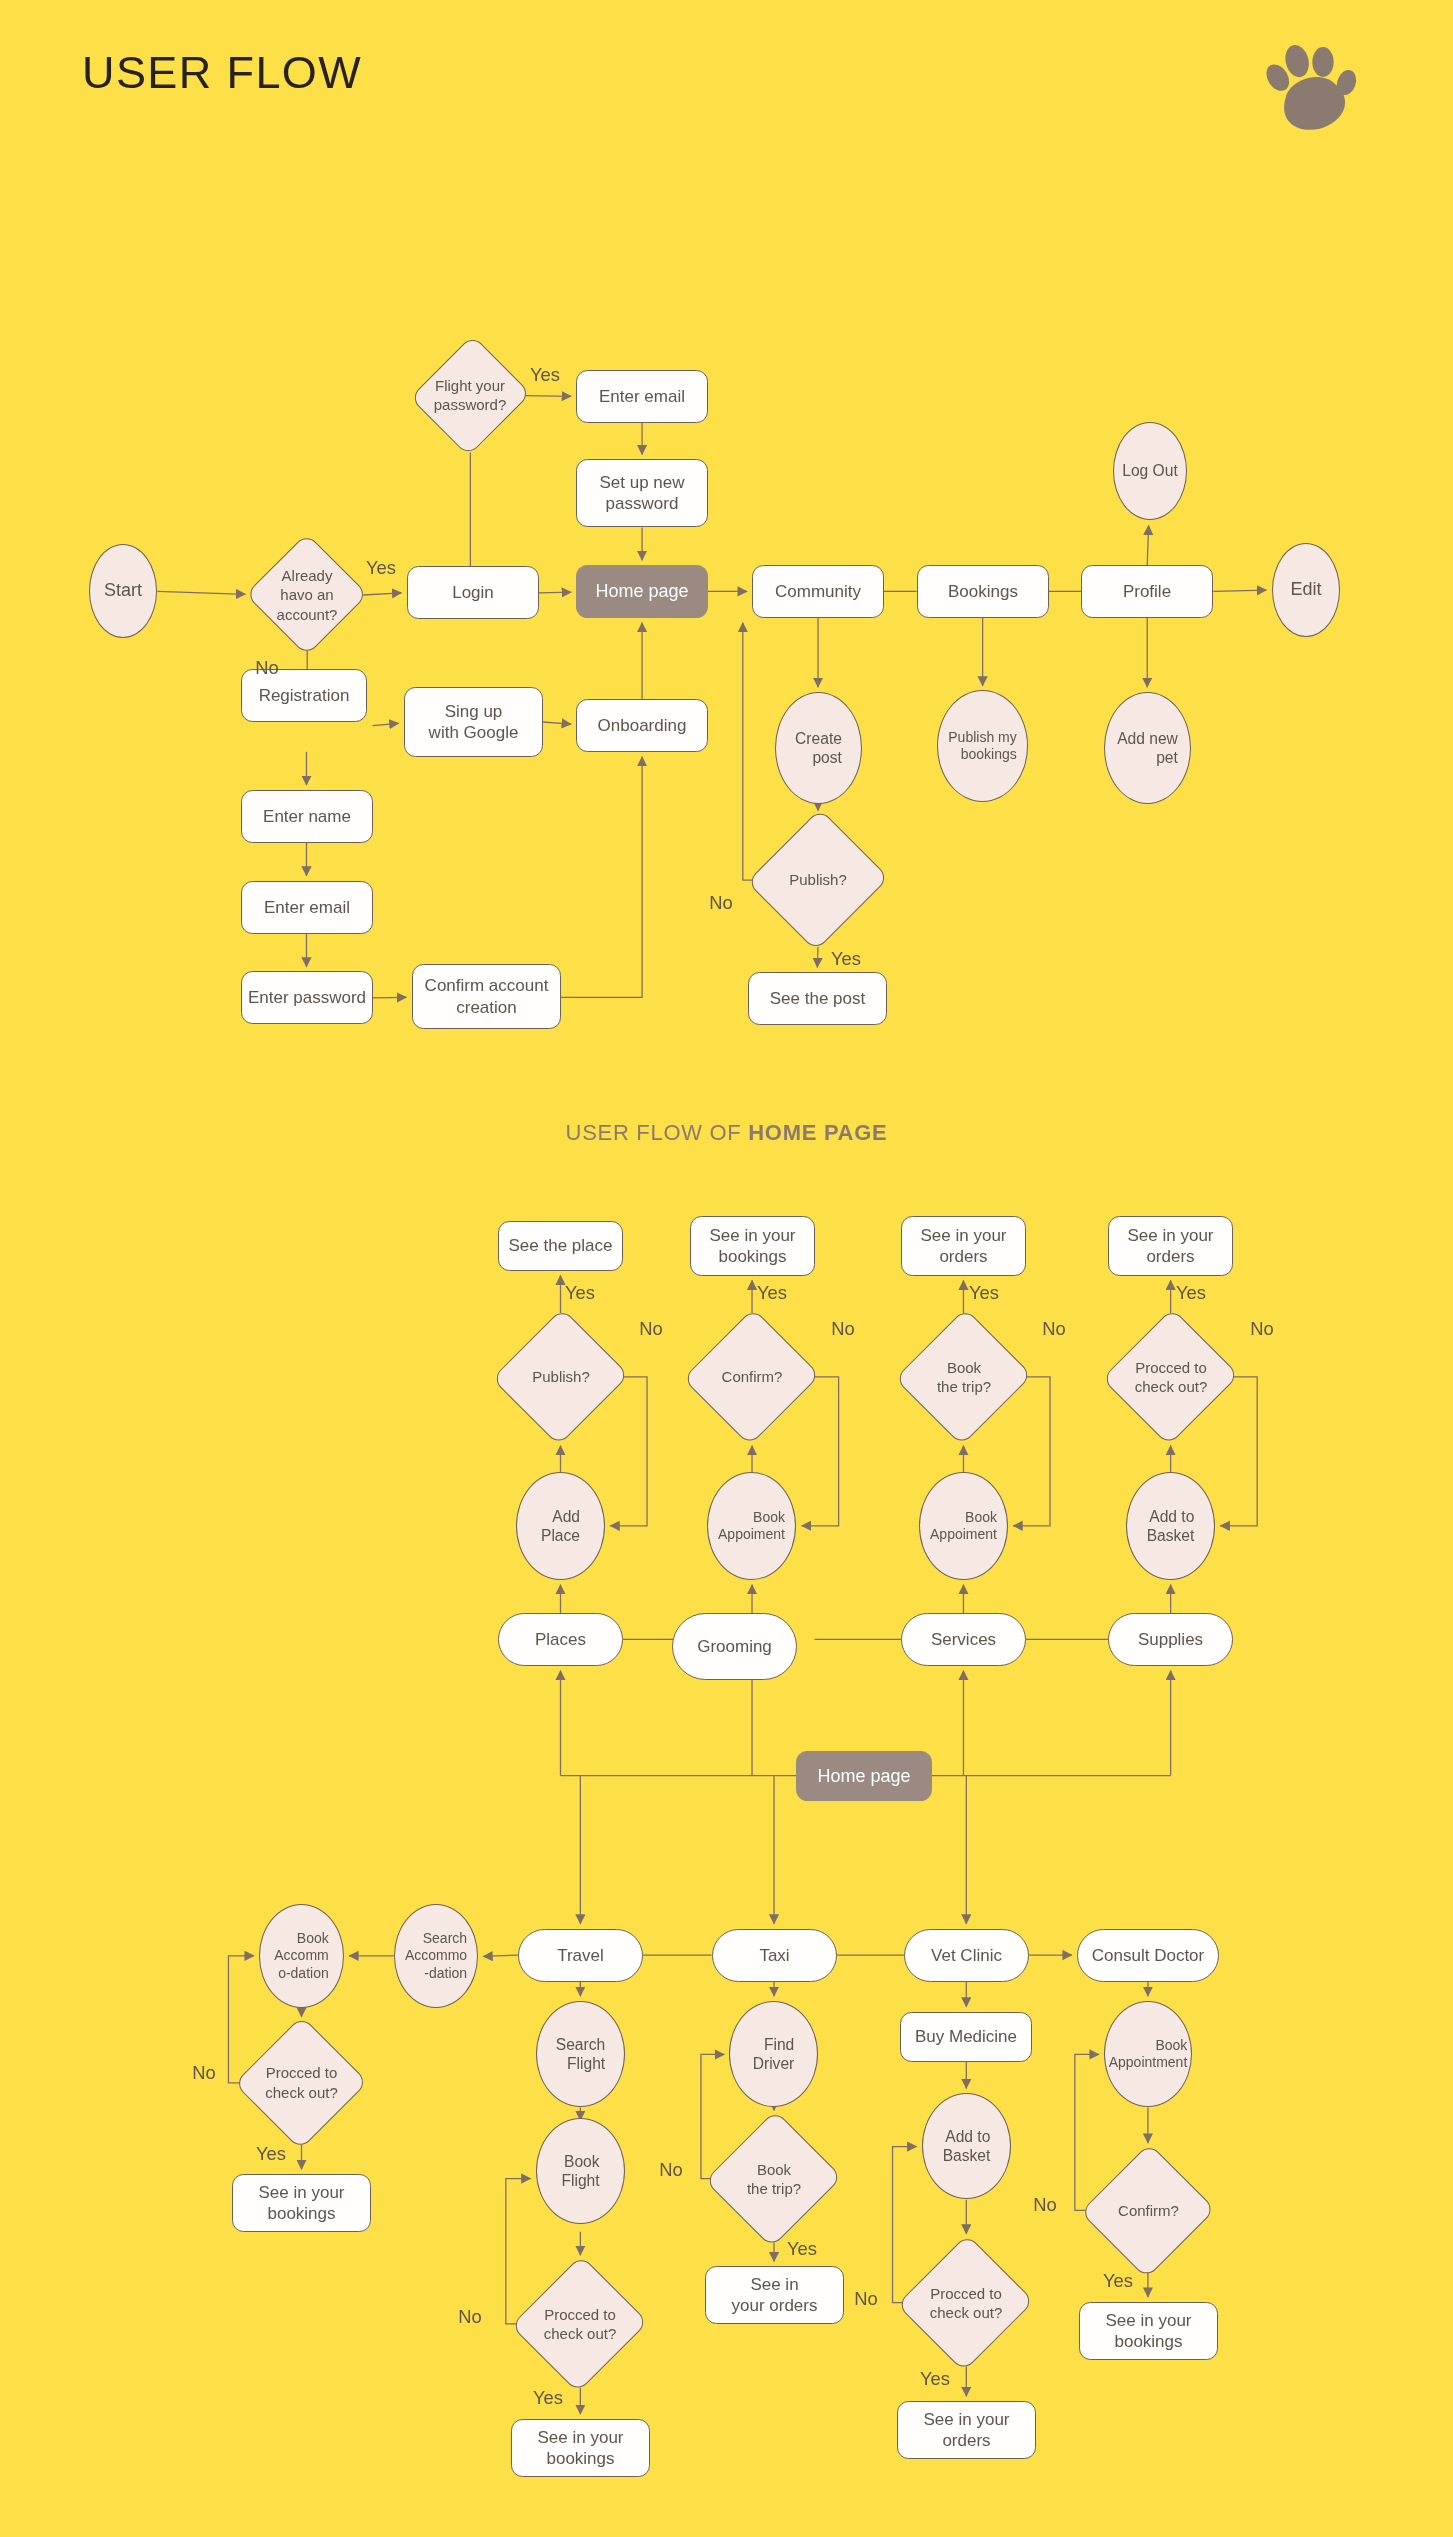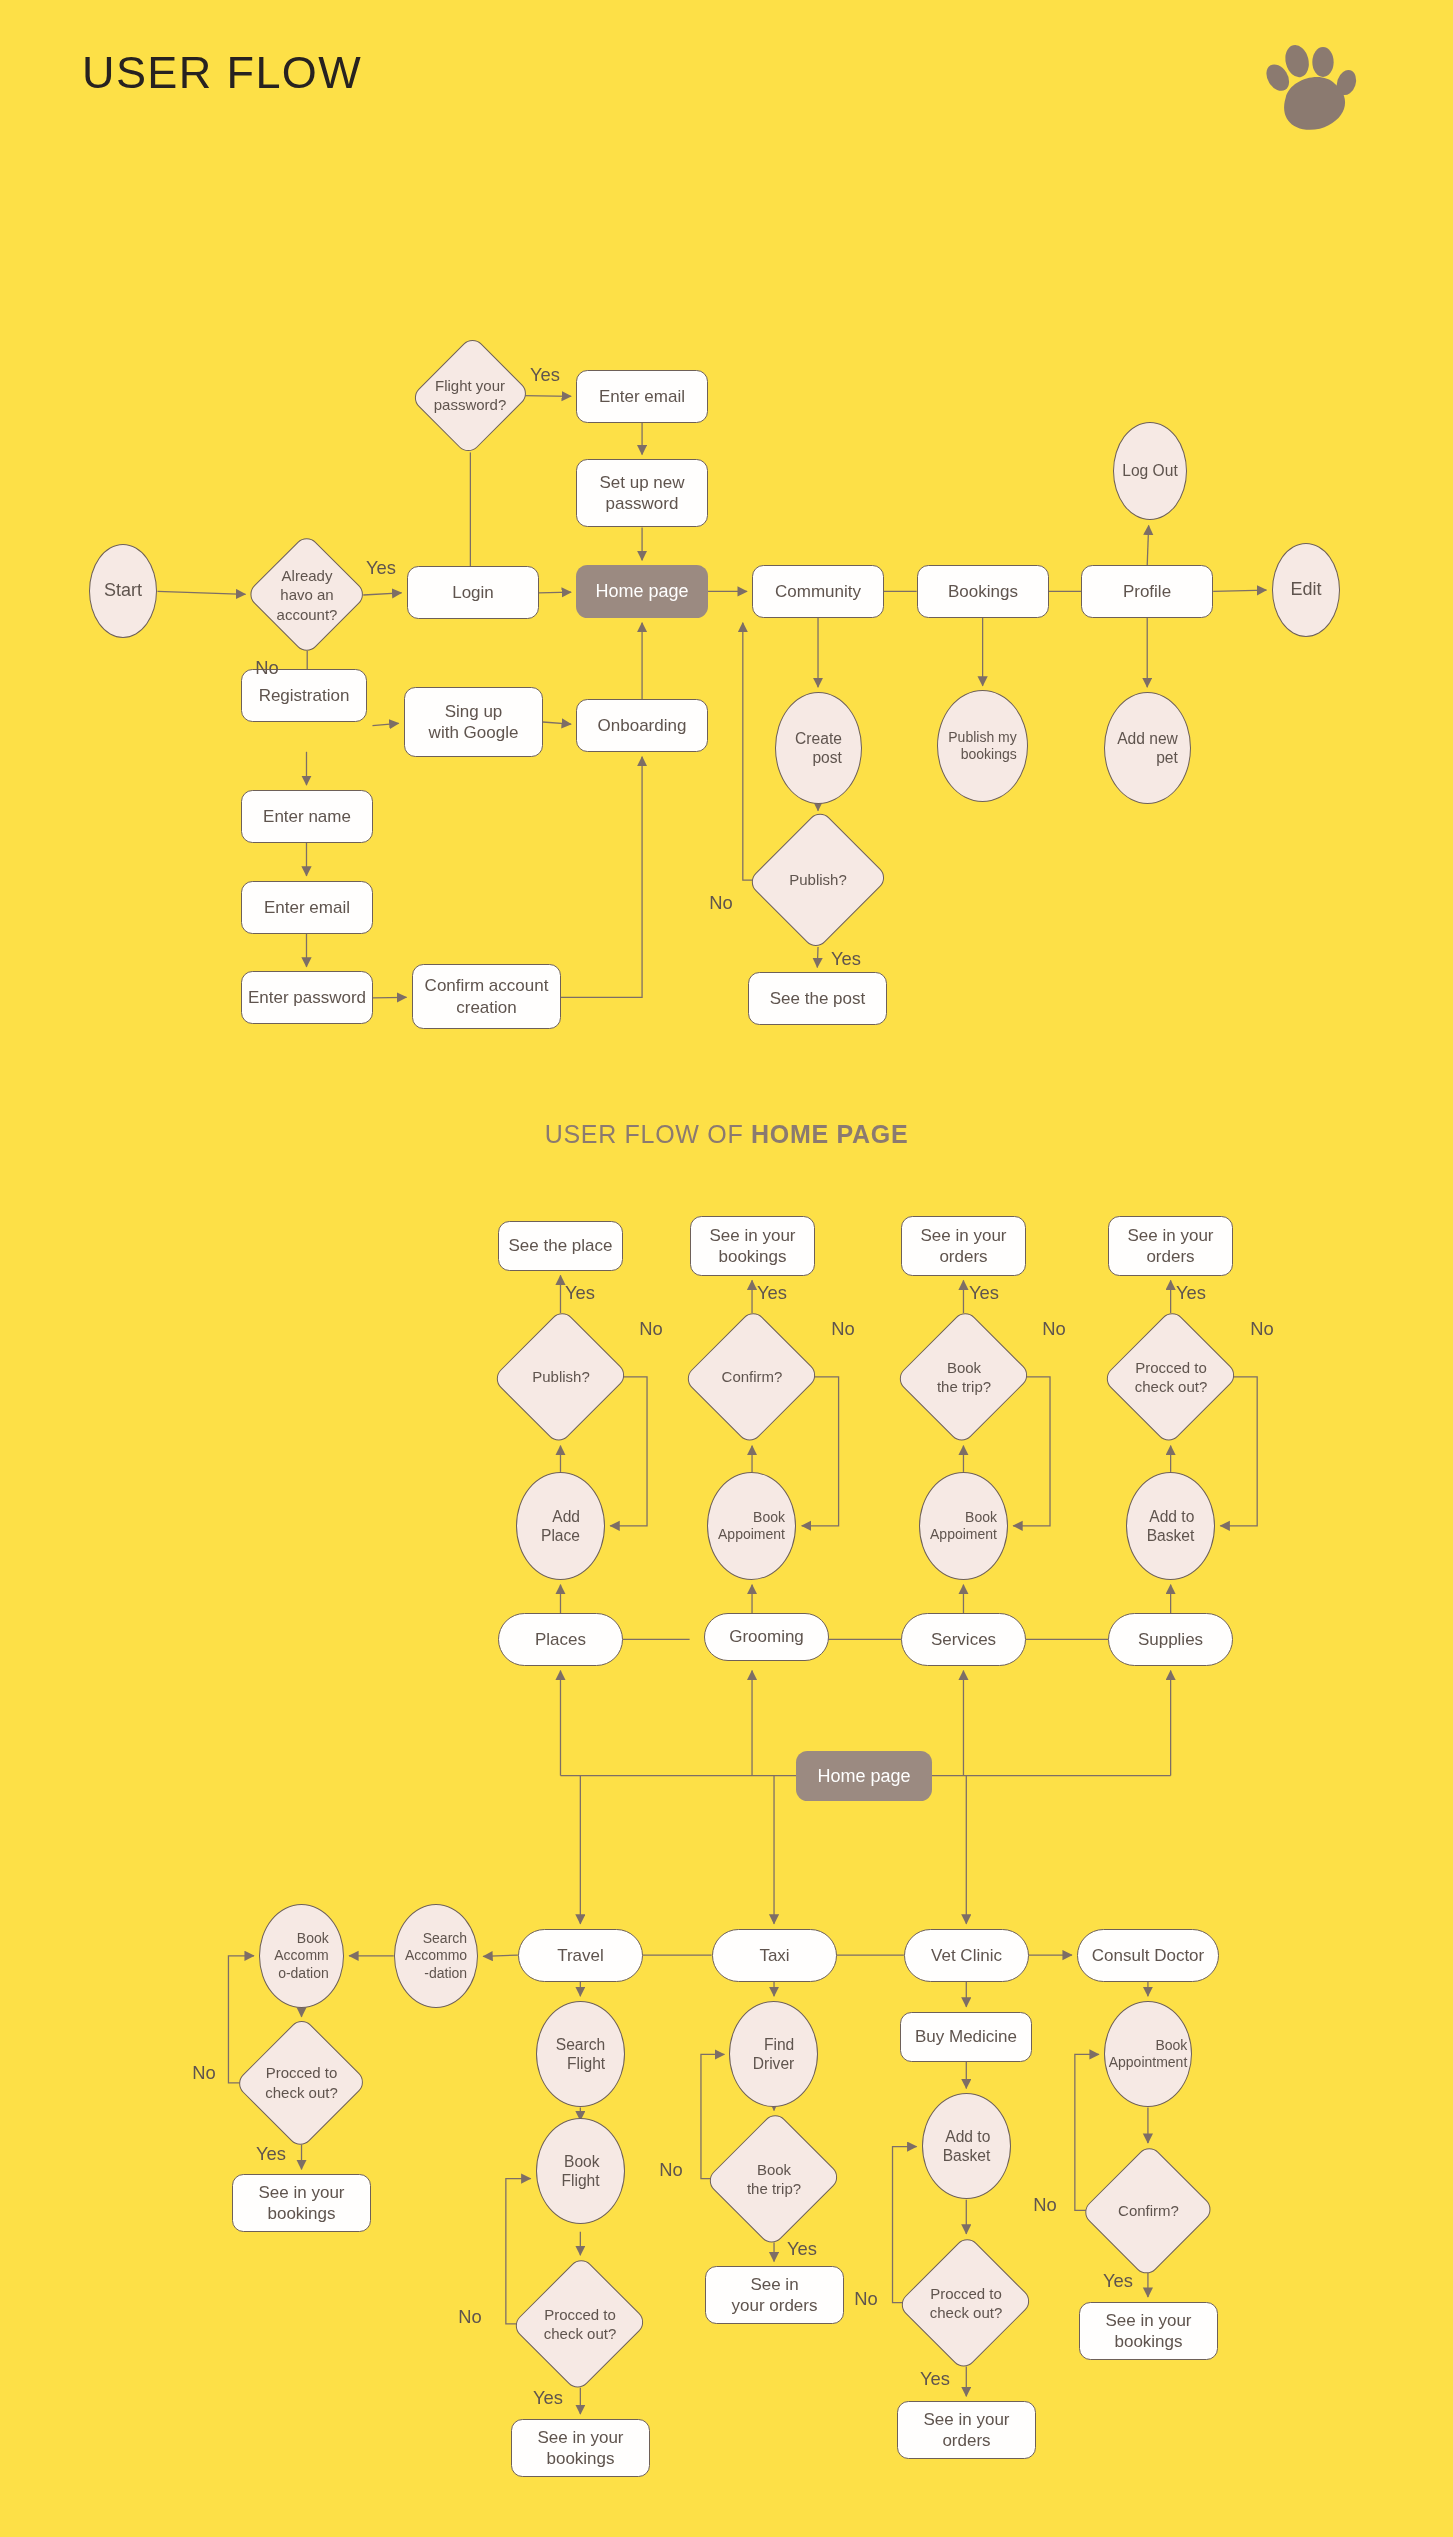--- a/index.html
+++ b/index.html
@@ -1,21 +1,21 @@
 <!DOCTYPE html>
 <html style="font-size:11.4px"><head>
 <meta charset="utf-8">
 <style>
   html,body{margin:0;padding:0;}
   body{font-family:"Liberation Sans","DejaVu Sans",sans-serif;background:#e9e4e1;}
   #canvas{position:relative;width:1453px;height:2538px;background:#fde047;overflow:hidden;}
   #connectors{position:absolute;left:0;top:0;width:1453px;height:2538px;}
   .hdr-title{position:absolute;left:82px;top:47px;font-size:45px;font-weight:500;letter-spacing:1.4px;color:#272220;}
   .hdr-desc{position:absolute;left:82px;top:162px;width:1107px;font-size:22px;line-height:1.42;color:#171210;white-space:pre-line;}
-  .section-title{position:absolute;left:0;top:1120px;width:1453px;text-align:center;font-size:25px;letter-spacing:0.7px;color:#8b7a70;font-weight:500;}
+  .section-title{position:absolute;left:0;top:1120px;width:1453px;text-align:center;font-size:22px;letter-spacing:0.7px;color:#8b7a70;font-weight:500;}
   .section-title b{font-weight:800;}
   .node{position:absolute;display:flex;align-items:center;justify-content:center;text-align:center;
         background:#fffefd;border:1.4px solid #6e6058;border-radius:11.4px;color:#5f544e;
         font-size:17px;line-height:1.25;white-space:pre-line;box-sizing:border-box;}
   .pill{border-radius:709px;}
   .dark{background:#9b8a81;border:none;color:#ffffff;font-size:18px;}
   .circle{border-radius:50%;background:#f6e9e4;font-size:15.6px;line-height:1.22;text-align:right;}
   .small{font-size:14px;}
   .diamond{position:absolute;}
   .diamond .shape{position:absolute;left:11%;top:11%;width:78%;height:78%;transform:rotate(45deg);
@@ -217,21 +217,21 @@
   <div class="node circle" style="left:516px;top:1472px;width:89px;height:108px">Add
 Place</div>
   <div class="node circle small" style="left:707px;top:1472px;width:89px;height:108px">Book
 Appoiment</div>
   <div class="node circle small" style="left:919px;top:1472px;width:89px;height:108px">Book
 Appoiment</div>
   <div class="node circle" style="left:1126px;top:1472px;width:89px;height:108px">Add to
 Basket</div>
 
   <div class="node pill" style="left:498px;top:1613px;width:125px;height:53px">Places</div>
-  <div class="node pill" style="left:704px;top:1613px;width:125px;height:48px">Grooming</div>
+  <div class="node pill" style="left:672px;top:1613px;width:125px;height:67px">Grooming</div>
   <div class="node pill" style="left:901px;top:1613px;width:125px;height:53px">Services</div>
   <div class="node pill" style="left:1108px;top:1613px;width:125px;height:53px">Supplies</div>
 
   <div class="node dark" style="left:796px;top:1751px;width:136px;height:50px">Home page</div>
 
   <div class="flabel" style="left:580px;top:1293px">Yes</div>
   <div class="flabel" style="left:772px;top:1293px">Yes</div>
   <div class="flabel" style="left:984px;top:1293px">Yes</div>
   <div class="flabel" style="left:1191px;top:1293px">Yes</div>
   <div class="flabel" style="left:651px;top:1329px">No</div>

